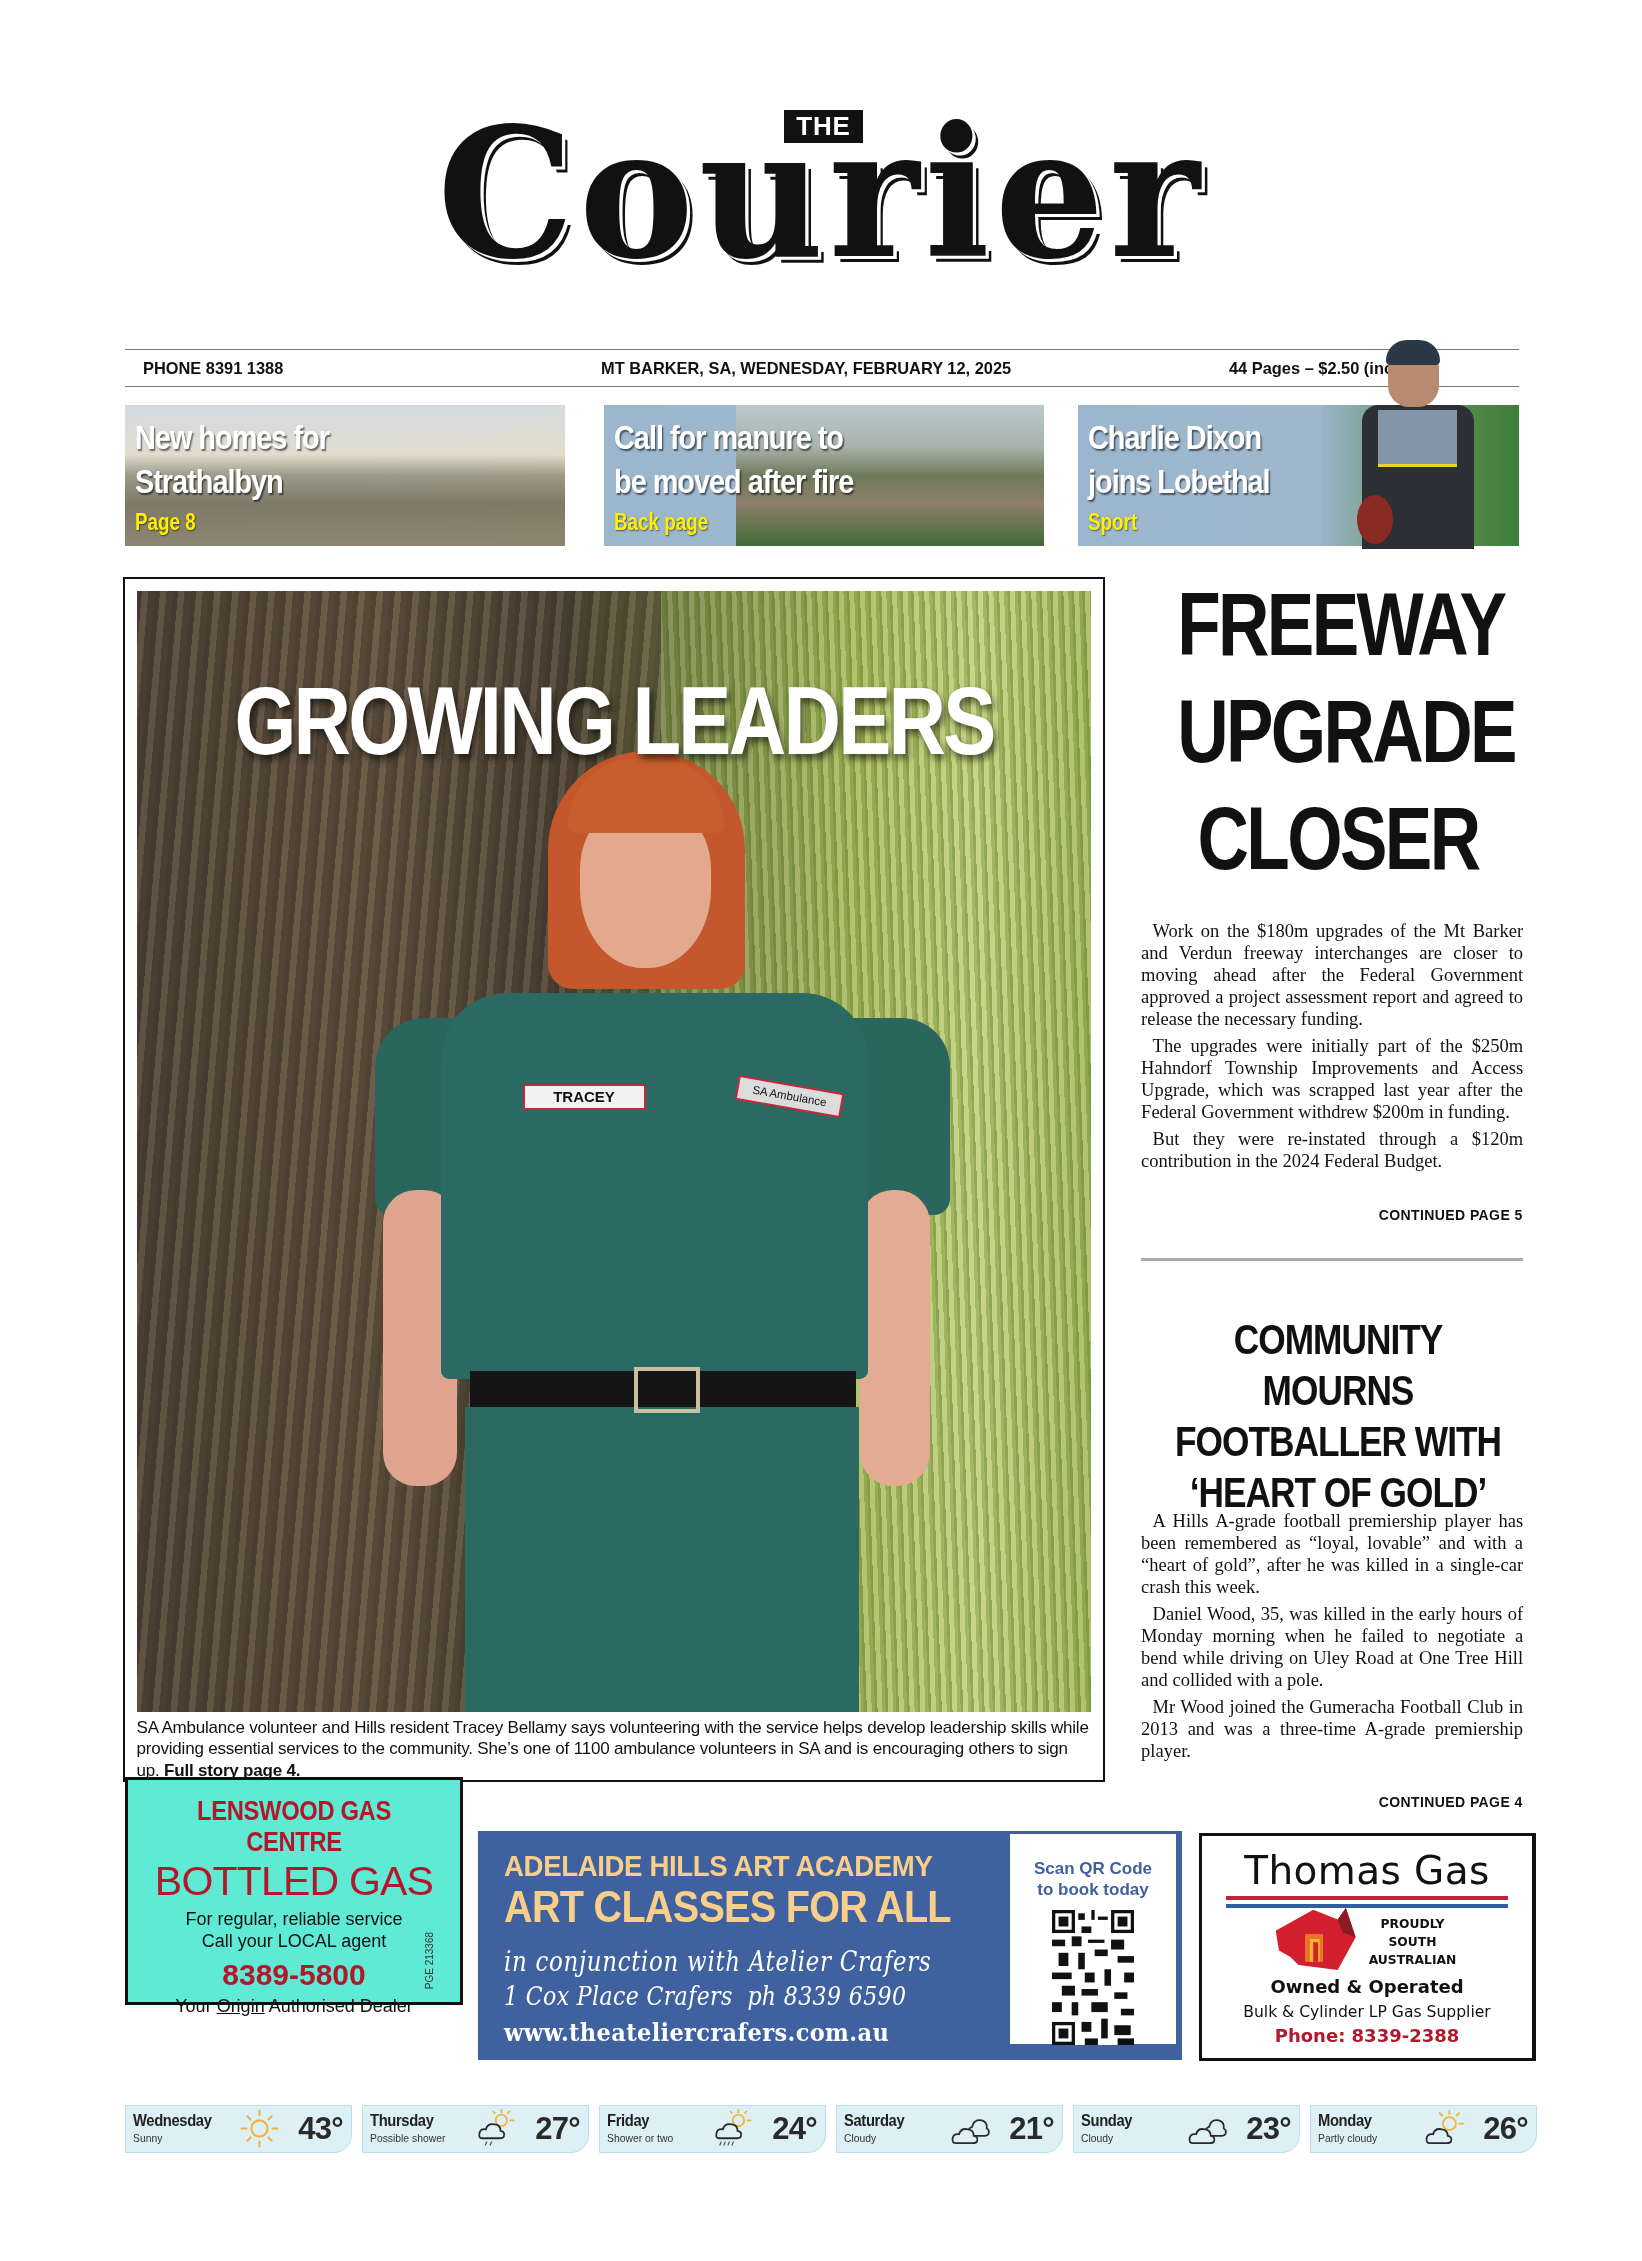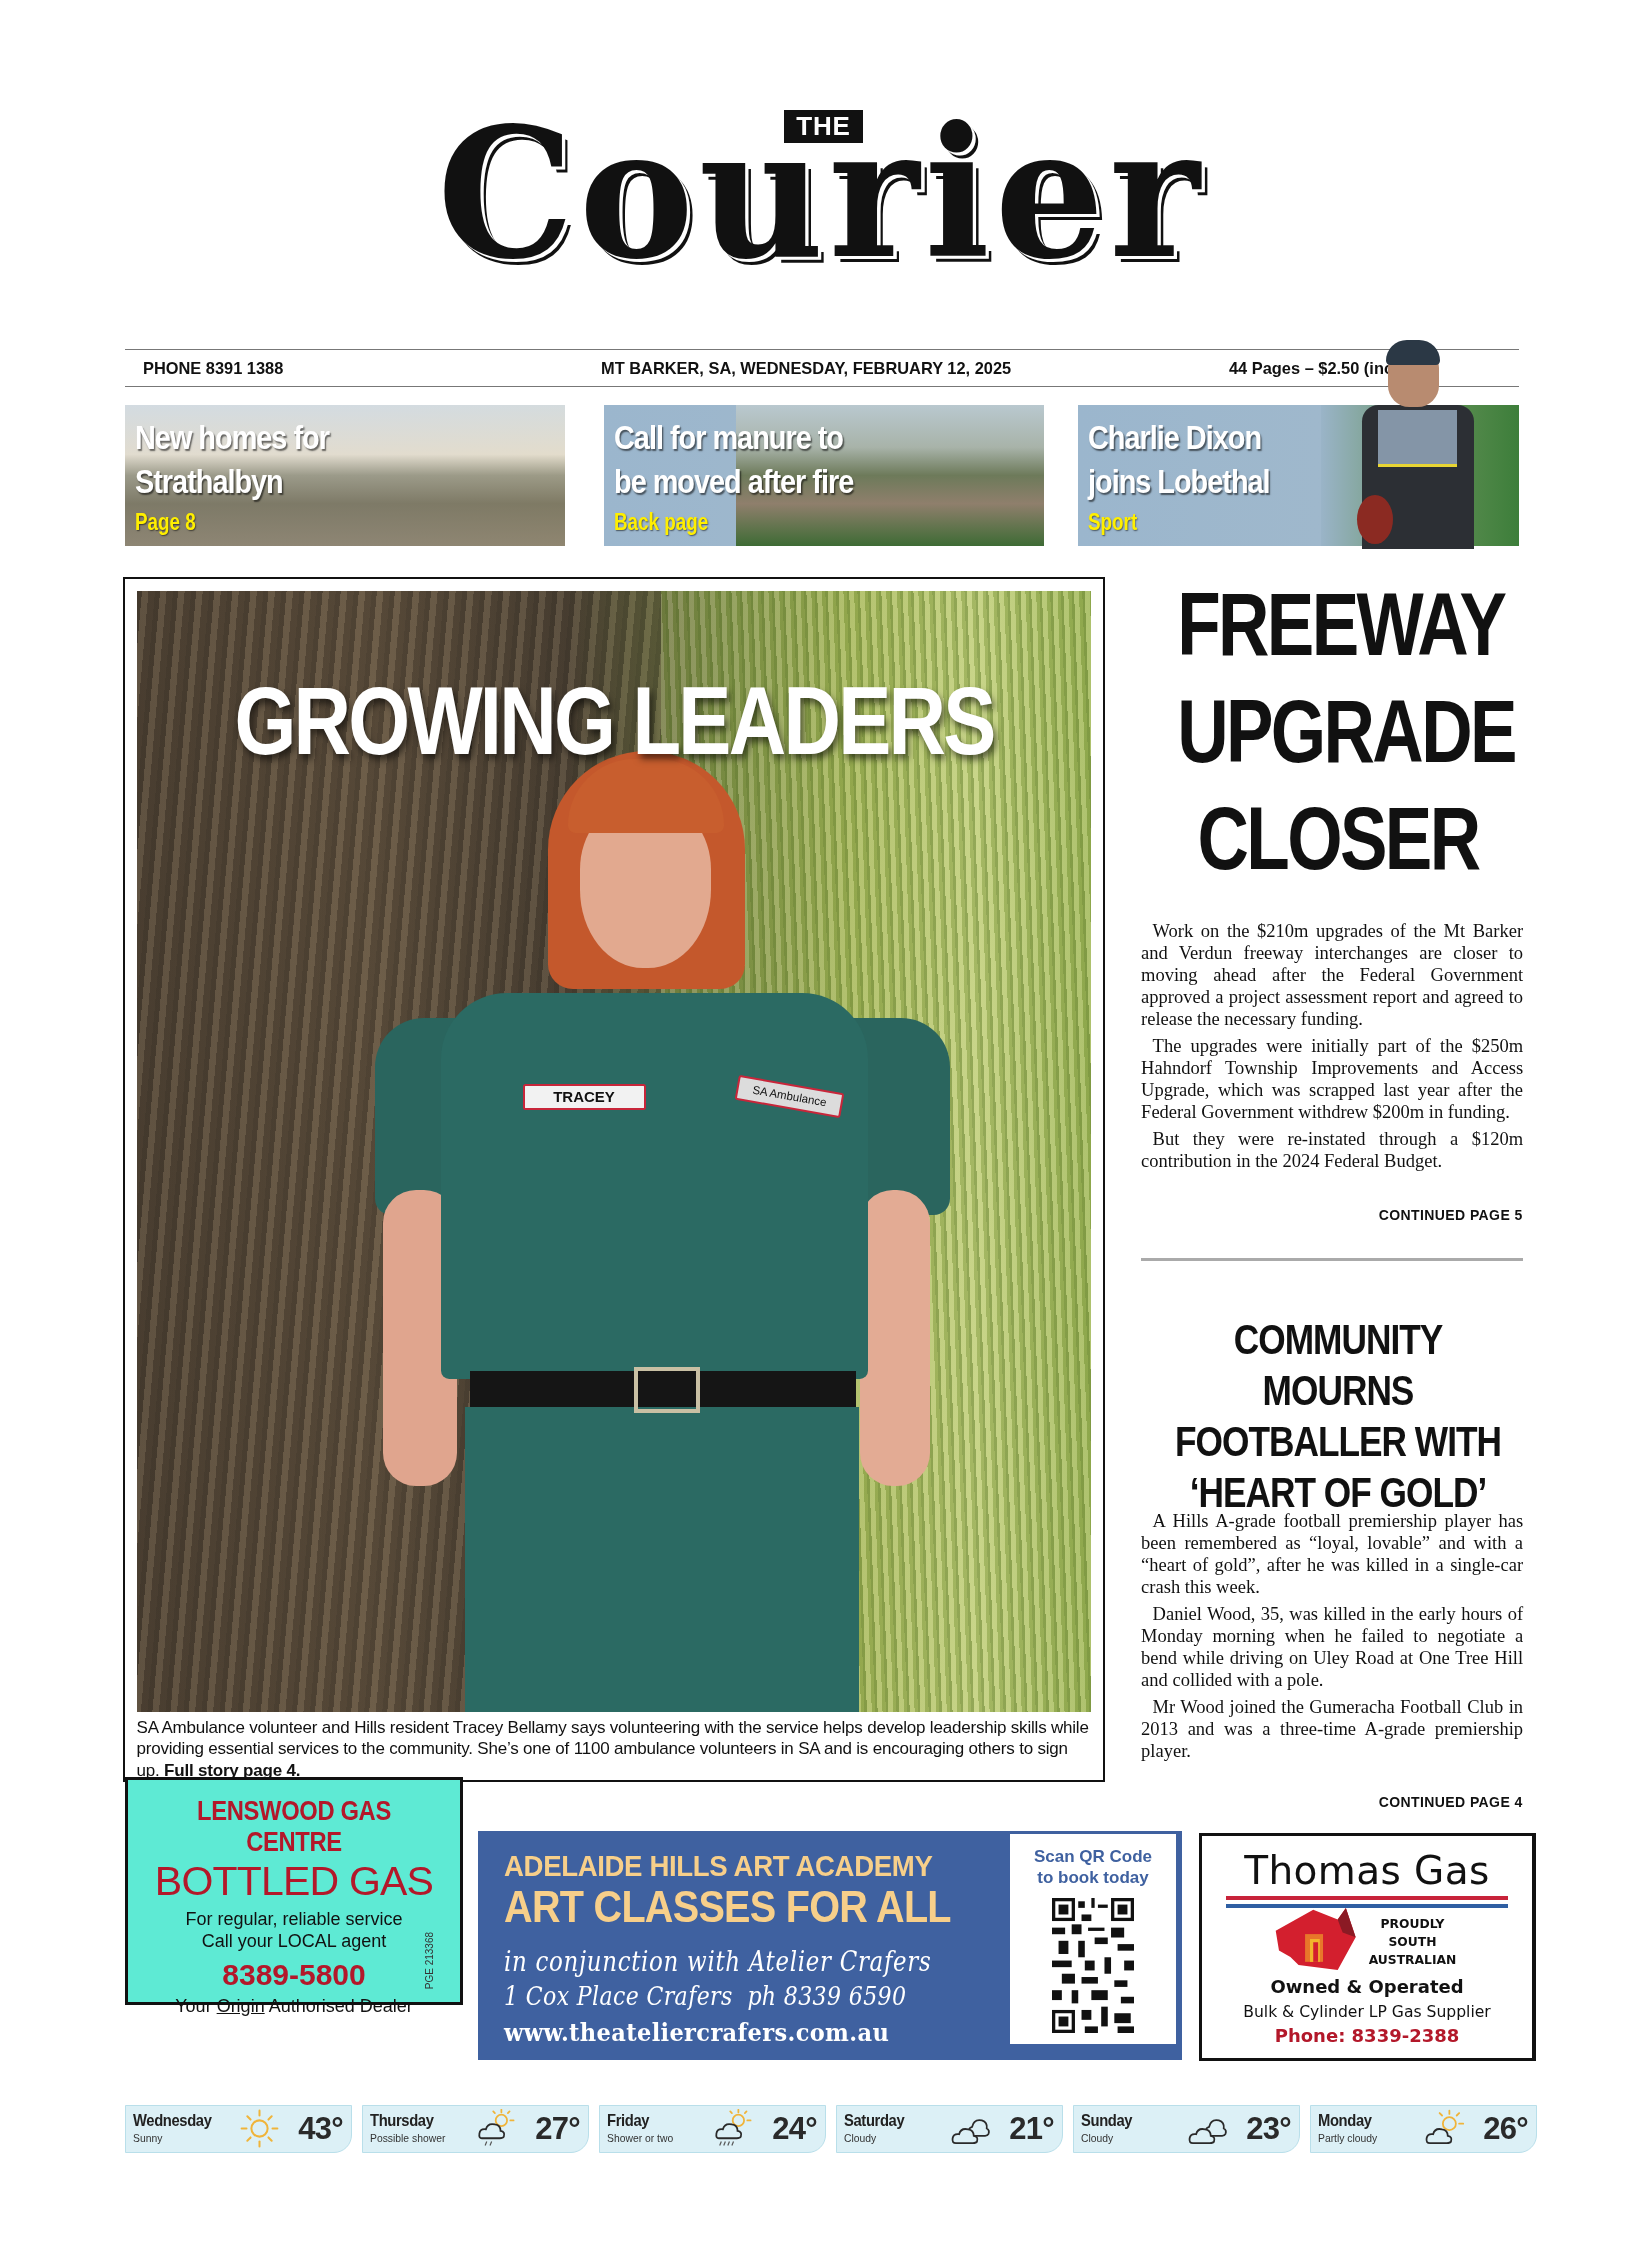--- a/index.html
+++ b/index.html
@@ -97,21 +97,21 @@
   .ad-lenswood .l5 u { font-weight: normal; }
   .ad-lenswood .ref { position: absolute; right: 25px; top: 152px; font: 10px "Liberation Sans", sans-serif; color: #333; writing-mode: vertical-rl; transform: rotate(180deg); }
 
   .ad-art { position: absolute; left: 478px; top: 1831px; width: 704px; height: 229px; background: #3f61a0; }
   .ad-art .a1 { position: absolute; left: 26px; top: 18px; font: bold 30px "Liberation Sans", sans-serif; color: #f7cf8a; letter-spacing: -0.4px; transform: scaleX(0.92); transform-origin: left top; }
   .ad-art .a2 { position: absolute; left: 26px; top: 51px; font: bold 44px "Liberation Sans", sans-serif; color: #f7cf8a; letter-spacing: -0.8px; transform: scaleX(0.9); transform-origin: left top; }
   .ad-art .a3 { position: absolute; left: 26px; top: 115px; font: italic 27px "DejaVu Serif", serif; color: #fff; letter-spacing: 0.8px; transform: scaleX(0.85); transform-origin: left top; }
   .ad-art .a4 { position: absolute; left: 26px; top: 150px; font: italic 26px "DejaVu Serif", serif; color: #fff; letter-spacing: 0.4px; transform: scaleX(0.85); transform-origin: left top; white-space: pre; }
   .ad-art .a5 { position: absolute; left: 26px; top: 187px; font: bold 25px "DejaVu Serif", serif; color: #fff; letter-spacing: 0.4px; transform: scaleX(0.9); transform-origin: left top; }
   .ad-art .qr-box { position: absolute; left: 532px; top: 3.3px; width: 166px; height: 210px; background: #fff; text-align: center; }
-  .ad-art .qr-label { font: bold 17px "Liberation Sans", sans-serif; color: #3f61a0; line-height: 20.5px; margin-top: 13px; }
+  .ad-art .qr-label { font: bold 17px "Liberation Sans", sans-serif; color: #3f61a0; line-height: 20.5px; margin-top: 25px; }
   .ad-art .qr { width: 82px; height: 135px; margin: 10px auto 0; }
 
   .ad-thomas { position: absolute; left: 1199px; top: 1833px; width: 337px; height: 228px; border: 3.3px solid #111; border-right-width: 4.1px; background: #fff; text-align: center; }
   .ad-thomas .t1 { margin-top: 11.5px; font: 39px "DejaVu Sans", sans-serif; color: #111; letter-spacing: 0.4px; }
   .ad-thomas .stripe-red { margin: 3.3px auto 0; width: 282px; height: 4.1px; background: #c8233a; }
   .ad-thomas .stripe-blue { margin: 4.1px auto 0; width: 282px; height: 4.1px; background: #2f5fa3; }
   .ad-thomas .logo { position: absolute; left: 72px; top: 72px; width: 85px; height: 62px; }
   .ad-thomas .proud { position: absolute; left: 161px; top: 79px; width: 99px; font: bold 12.3px "DejaVu Sans", sans-serif; line-height: 18px; color: #111; }
   .ad-thomas .owned { position: absolute; left: 0; top: 140px; width: 100%; font: bold 18px "DejaVu Sans", sans-serif; color: #111; }
   .ad-thomas .bulk { position: absolute; left: 0; top: 167px; width: 100%; font: 15.6px "DejaVu Sans", sans-serif; color: #111; }
@@ -200,21 +200,21 @@
   </div>
 </div>
 
 <div class="right-col">
   <div class="lead-headline">
     <div>FREEWAY</div>
     <div>UPGRADE</div>
     <div>CLOSER</div>
   </div>
   <div class="article" style="top: 353px;">
-    <p>Work on the $210m upgrades of the Mt Barker and Verdun freeway interchanges are closer to moving ahead after the Federal Government approved a project assessment report and agreed to release the necessary funding.</p>
+    <p>Work on the $180m upgrades of the Mt Barker and Verdun freeway interchanges are closer to moving ahead after the Federal Government approved a project assessment report and agreed to release the necessary funding.</p>
     <p>The upgrades were initially part of the $250m Hahndorf Township Improvements and Access Upgrade, which was scrapped last year after the Federal Government withdrew $200m in funding.</p>
     <p>But they were re-instated through a $120m contribution in the 2024 Federal Budget.</p>
   </div>
   <div class="continued" style="top: 640px;">CONTINUED PAGE 5</div>
 
   <div class="divider" style="top: 691px;"></div>
 
   <div class="second-headline" style="top: 747px;">
     <div>COMMUNITY MOURNS</div>
     <div>FOOTBALLER WITH</div>

